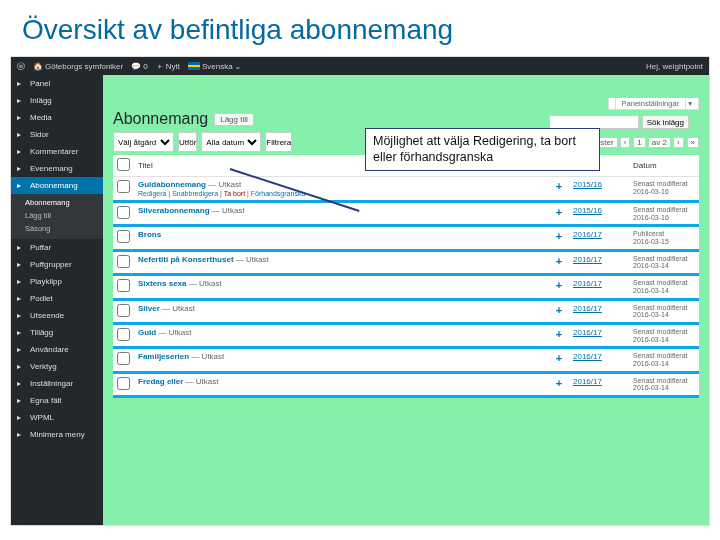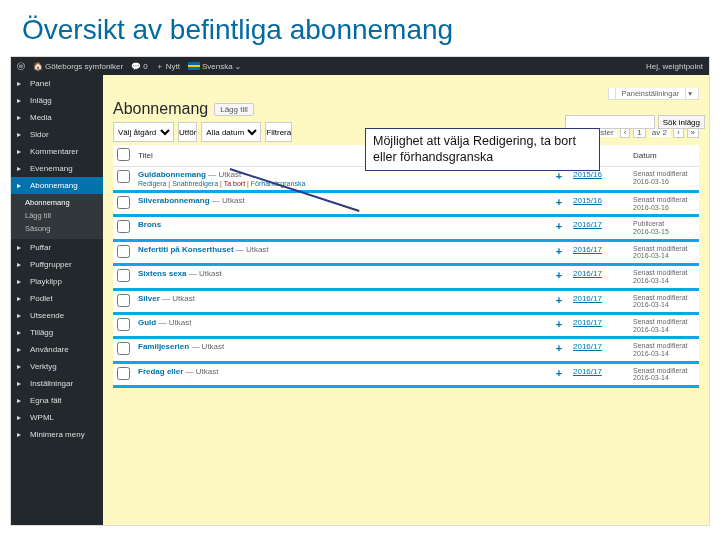--- a/index.html
+++ b/index.html
@@ -10,28 +10,28 @@
 .adminbar .right{margin-left:auto}
 .adminbar span{display:flex;align-items:center;gap:2px}
 .sidebar{position:absolute;top:18px;left:0;bottom:0;width:92px;background:#23282d;color:#eee;font-size:8px}
 .menu-item{display:flex;align-items:center;gap:4px;padding:4px 6px;color:#ddd;cursor:pointer}
 .menu-item.current{background:#0073aa;color:#fff;position:relative}
 .menu-item.current::after{content:"";position:absolute;right:-5px;top:50%;margin-top:-5px;border:5px solid transparent;border-left-color:#f1f1f1;transform:rotate(180deg)}
 .submenu{background:#32373c;padding:2px 0 4px 14px}
 .submenu div{padding:2px 0;color:#bbb;font-size:7.5px;cursor:pointer}
 .submenu div.on{color:#fff}
 .ico{width:9px;height:9px;display:inline-block}
-.content{position:absolute;left:92px;right:0;top:18px;bottom:0;background:#fef9c3;padding:14px 10px;overflow:hidden}
+.content{position:absolute;left:92px;right:0;top:18px;bottom:0;background:#86efac;padding:24px 10px;overflow:hidden}
 .screen-meta{text-align:right;font-size:7.5px;color:#666}
 .screen-meta span{border:1px solid #ddd;border-top:none;background:#fff;padding:1px 6px}
 h1.heading{font-size:16px;font-weight:400;color:#23282d;margin:2px 0 4px;display:flex;align-items:center;gap:6px}
 .add-new{font-size:8px;border:1px solid #ccc;background:#f7f7f7;padding:1px 5px;border-radius:2px;color:#555;cursor:pointer}
 .subsubsub{font-size:8px;color:#666;margin-bottom:3px}
 .subsubsub a{color:#0073aa;text-decoration:none}
-.search{position:absolute;right:4px;top:40px;display:flex;gap:3px}
+.search{position:absolute;right:20px;top:40px;display:flex;gap:3px}
 .search input{width:90px;height:14px;font-size:8px;border:1px solid #ccc;padding:0 3px}
 .search button{font-size:8px;border:1px solid #ccc;background:#f7f7f7;padding:0 4px;cursor:pointer}
 .tablenav{display:flex;align-items:center;gap:4px;font-size:8px;color:#555;margin:3px 0}
 .tablenav select,.tablenav button{font-size:8px;height:20px;border:1px solid #ccc;background:#fff}
 .tablenav .pages{margin-left:auto;display:flex;gap:3px;align-items:center}
 .tablenav .pages span{border:1px solid #ccc;background:#fff;padding:0 3px}
 table.posts{width:100%;border-collapse:collapse;background:#fff;font-size:8px}
 table.posts th{background:#fff;border-bottom:1px solid #e1e1e1;text-align:left;padding:3px 4px;font-weight:400;color:#333}
 table.posts td{border-bottom:3px solid #0ea5e9;padding:3px 4px;color:#555;vertical-align:top}
 .col-cb{width:14px}

